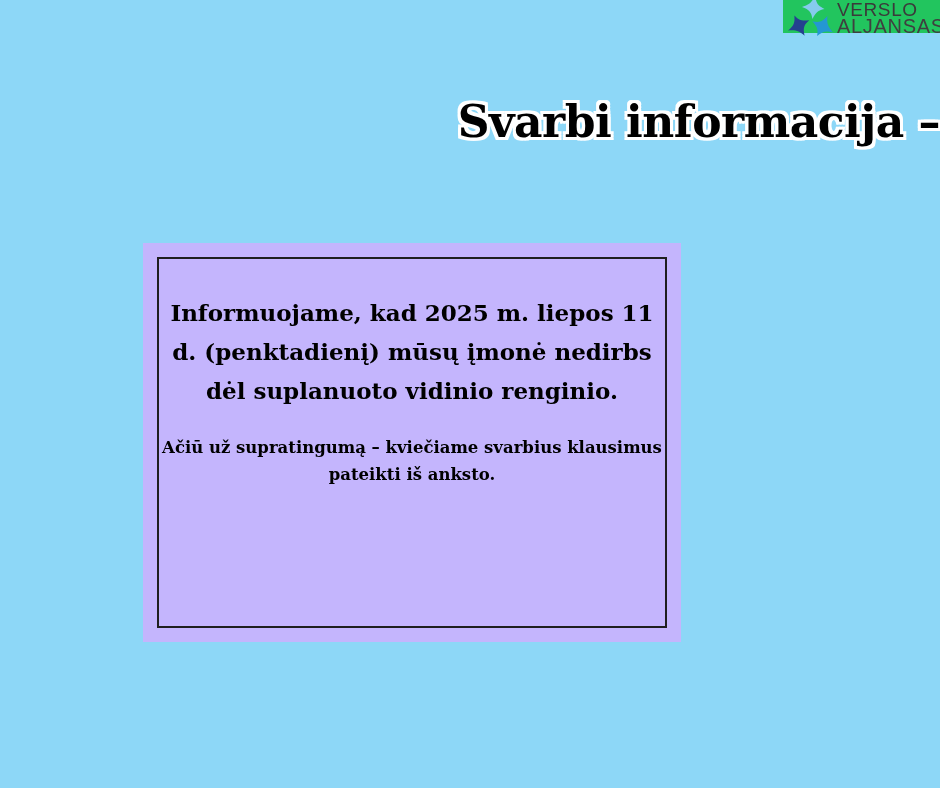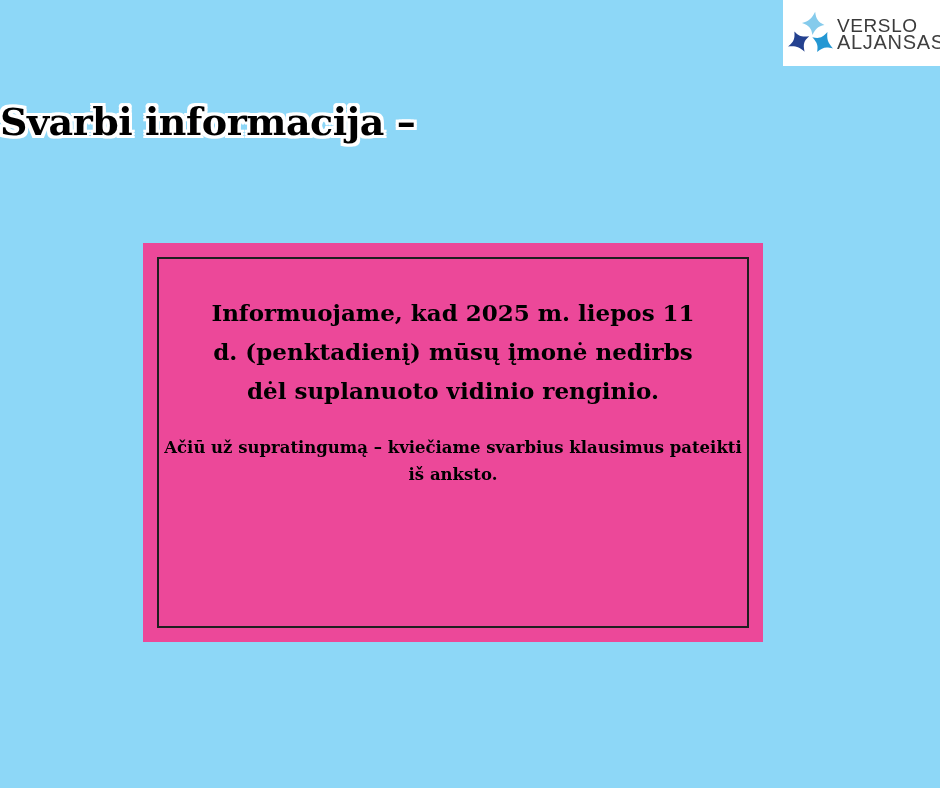--- a/index.html
+++ b/index.html
@@ -14,22 +14,22 @@
     position: absolute;
     inset: 0;
     background: #8DD7F7;
   }
   
   .logo-box {
     position: absolute;
     top: 0;
     right: 0;
     width: 157px;
-    height: 66px;
-    background: #ffffff;
+    height: 33px;
+    background: #22c55e;
     display: flex;
     align-items: center;
     padding: 3px 4px 3px 5px;
   }
   .logo-icon { width: 46px; height: 44px; flex: 0 0 auto; }
   .brand-text { margin-left: 3px; display: flex; flex-direction: column; }
   .brand-primary {
     font-family: "Liberation Sans", sans-serif;
     font-size: 19px;
     line-height: 19px;
@@ -44,43 +44,43 @@
     letter-spacing: 0.7px;
     color: #3f3f3f;
     font-weight: 500;
   }
   
   .title {
     position: absolute;
     top: 103px;
     left: 0;
     width: 100%;
-    text-align: left;
+    text-align: right;
     font-family: "DejaVu Serif", serif;
     font-weight: bold;
-    font-size: 38px;
+    font-size: 44px;
     line-height: 38px;
     letter-spacing: -0.5px;
     color: #000000;
     text-shadow:
       -3px -3px 0 #fff,  3px -3px 0 #fff,
       -3px  3px 0 #fff,  3px  3px 0 #fff,
       -3px  0   0 #fff,  3px  0   0 #fff,
        0   -3px 0 #fff,  0    3px 0 #fff,
       -2px -2px 0 #fff,  2px -2px 0 #fff,
       -2px  2px 0 #fff,  2px  2px 0 #fff;
   }
   
   .card {
     position: absolute;
     left: 143px;
     top: 243px;
-    width: 620px;
+    width: 538px;
     height: 399px;
-    background: #ec4899;
+    background: #c4b5fd;
   }
   .card-inner {
     position: absolute;
     inset: 14px;
     border: 2px solid #1f1f1f;
     display: flex;
     flex-direction: column;
     align-items: center;
     text-align: center;
     color: #000000;

